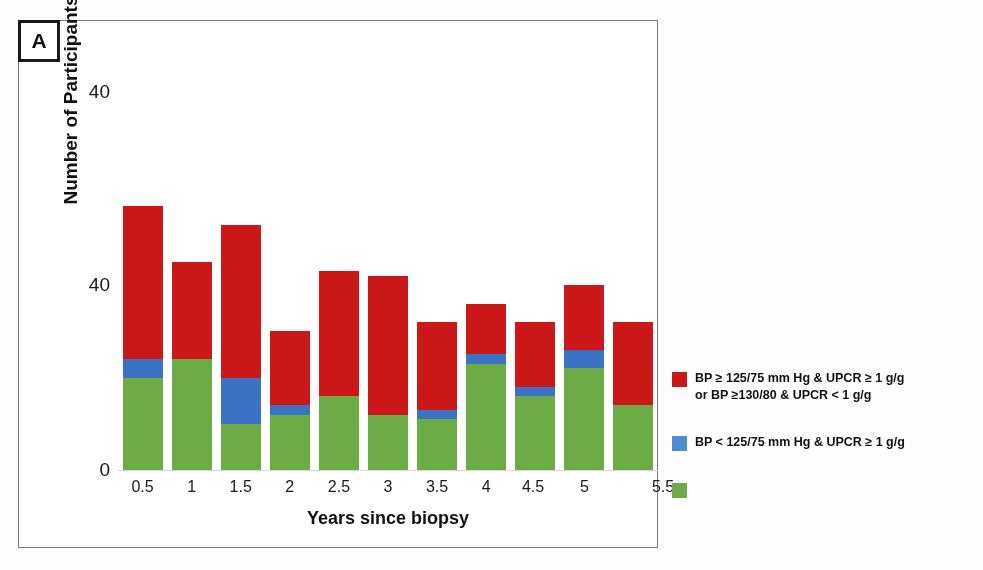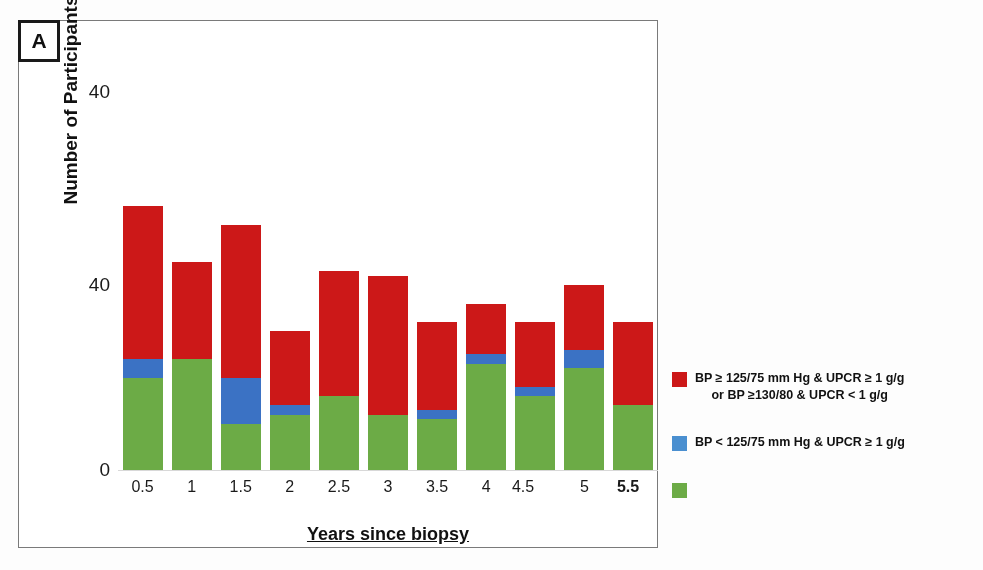--- a/index.html
+++ b/index.html
@@ -58,35 +58,35 @@
   .seg.blue{background:#3b72c4;}
   .seg.green{background:#6cab46;}
 
   
   .xticks{position:absolute;left:118px;top:478px;width:540px;height:28px;}
   .xtick{
     position:absolute;top:0;width:54px;margin-left:-27px;text-align:center;
     font-size:16px;color:#1a1a1a;
   }
   .xlabel{
-    position:absolute;left:118px;top:524px;width:540px;text-align:center;
-    font-size:18px;font-weight:bold;color:#111;text-decoration:underline;
+    position:absolute;left:118px;top:508px;width:540px;text-align:center;
+    font-size:18px;font-weight:bold;color:#111;
   }
 
   
   .legend{position:absolute;left:672px;top:370px;width:300px;}
   .legend-row{display:flex;align-items:flex-start;margin-bottom:22px;}
   .swatch{
     width:15px;height:15px;flex:0 0 15px;margin-top:2px;margin-right:8px;
   }
   .swatch.red{background:#cc1818;}
   .swatch.blue{background:#4a8fd0;}
   .swatch.green{background:#6cab46;}
   .legend-text{
-    font-size:12.5px;font-weight:bold;color:#111;line-height:1.35;text-align:center;
+    font-size:12.5px;font-weight:bold;color:#111;line-height:1.35;
   }
   .legend-text .l2{display:block;}
 </style>
 </head>
 <body>
 
 <div id="root">
 
   <div class="panel-frame"></div>
   <div class="panel-tag">A</div>
@@ -159,23 +159,23 @@
 
   <div class="xticks">
       <div class="xtick" style="left: 24.5455px;">0.5</div>
       <div class="xtick" style="left: 73.6364px;">1</div>
       <div class="xtick" style="left: 122.727px;">1.5</div>
       <div class="xtick" style="left: 171.818px;">2</div>
       <div class="xtick" style="left: 220.909px;">2.5</div>
       <div class="xtick" style="left: 270px;">3</div>
       <div class="xtick" style="left: 319.091px;">3.5</div>
       <div class="xtick" style="left: 368.182px;">4</div>
-      <div class="xtick" style="left: 405px;">4.5</div>
+      <div class="xtick" style="left: 415px;">4.5</div>
       <div class="xtick" style="left: 466.364px;">5</div>
-      <div class="xtick" style="left: 510px; font-weight: bold;">5.5</div>
+      <div class="xtick" style="left: 545px;">5.5</div>
     </div>
   <div class="xlabel">Years since biopsy</div>
 
   <div class="legend">
       <div class="legend-row" style="margin-bottom: 30px;">
         <span class="swatch red"></span>
         <span class="legend-text">BP ≥ 125/75 mm Hg &amp; UPCR ≥ 1 g/g<span class="l2">or BP ≥130/80 &amp; UPCR &lt; 1 g/g</span></span>
       </div>
       <div class="legend-row" style="margin-bottom: 30px;">
         <span class="swatch blue"></span>

